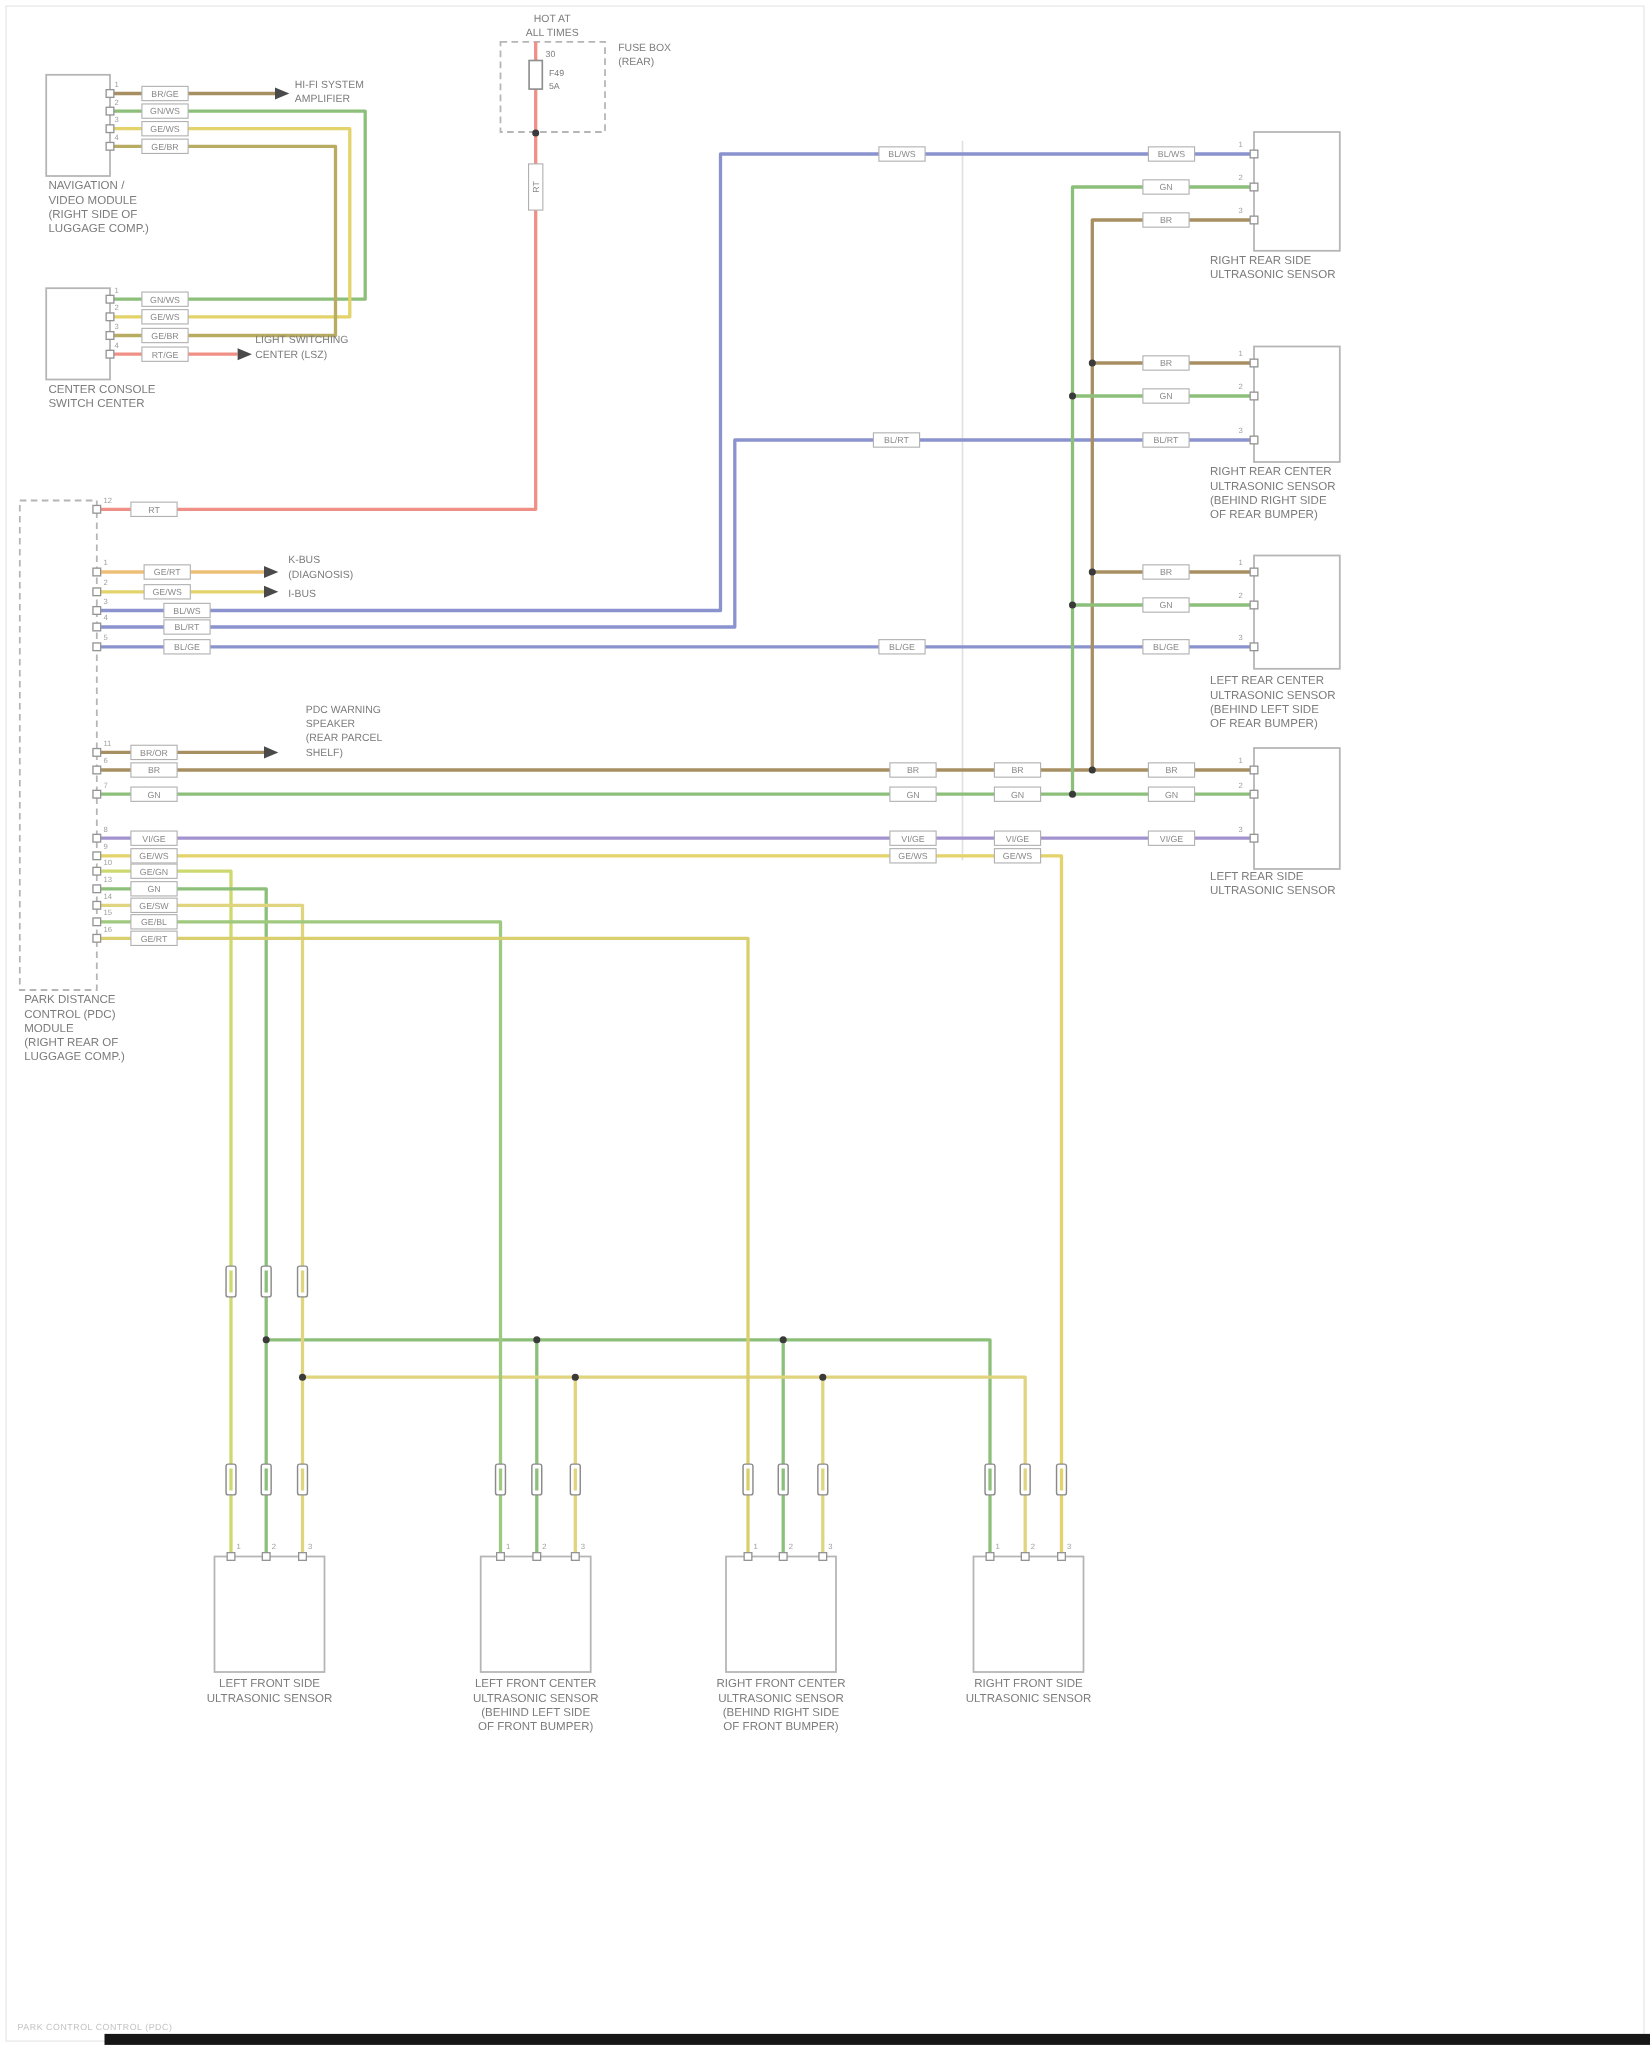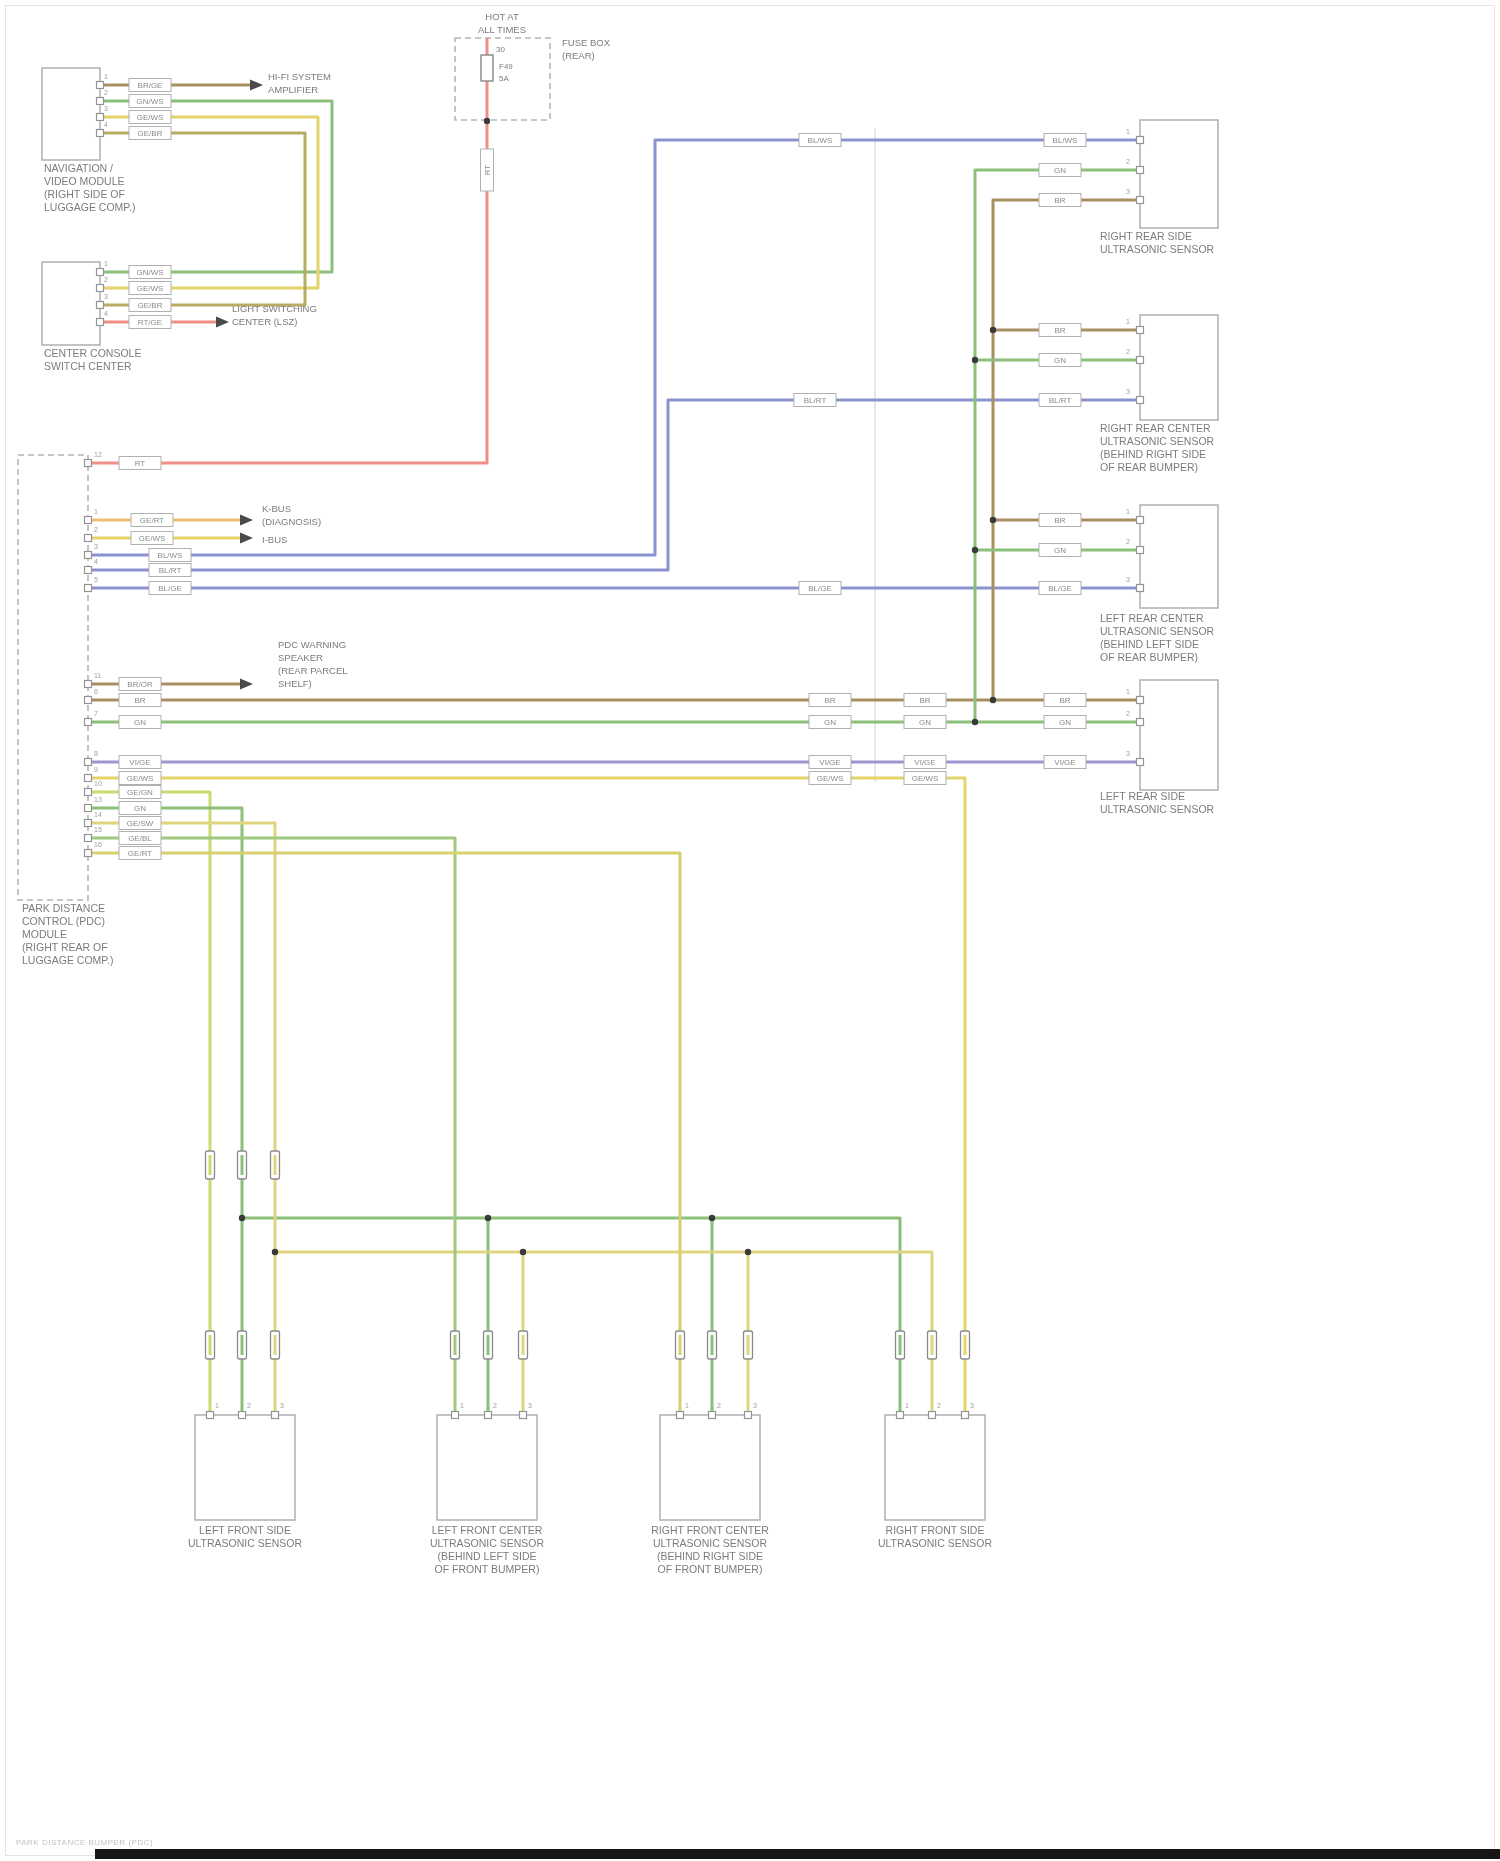--- a/index.html
+++ b/index.html
@@ -449,15 +449,15 @@
         <text x="487" y="1560" font-size="10.5" text-anchor="middle" fill="#7c7c7c">(BEHIND LEFT SIDE</text>
         <text x="487" y="1573" font-size="10.5" text-anchor="middle" fill="#7c7c7c">OF FRONT BUMPER)</text>
         <text x="710" y="1534" font-size="10.5" text-anchor="middle" fill="#7c7c7c">RIGHT FRONT CENTER</text>
         <text x="710" y="1547" font-size="10.5" text-anchor="middle" fill="#7c7c7c">ULTRASONIC SENSOR</text>
         <text x="710" y="1560" font-size="10.5" text-anchor="middle" fill="#7c7c7c">(BEHIND RIGHT SIDE</text>
         <text x="710" y="1573" font-size="10.5" text-anchor="middle" fill="#7c7c7c">OF FRONT BUMPER)</text>
         <text x="935" y="1534" font-size="10.5" text-anchor="middle" fill="#7c7c7c">RIGHT FRONT SIDE</text>
         <text x="935" y="1547" font-size="10.5" text-anchor="middle" fill="#7c7c7c">ULTRASONIC SENSOR</text>
       </svg>
     </div>
-  <div class="caption">PARK DISTANCE BUMPER (PDC)</div>
+  <div class="caption">PARK CONTROL CONTROL (PDC)</div>
   <div class="footer-bar"></div>
 </div>
 
 </body></html>

